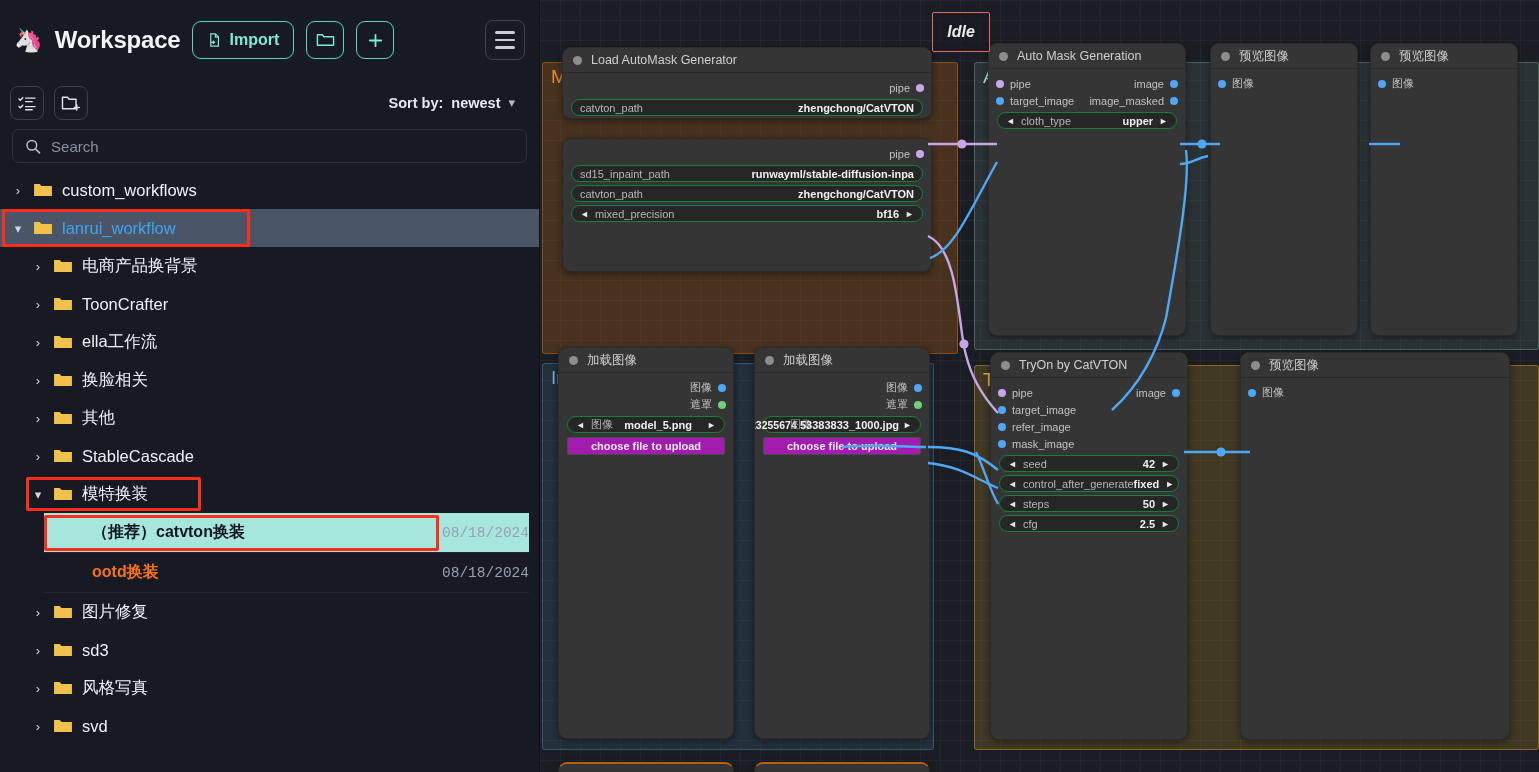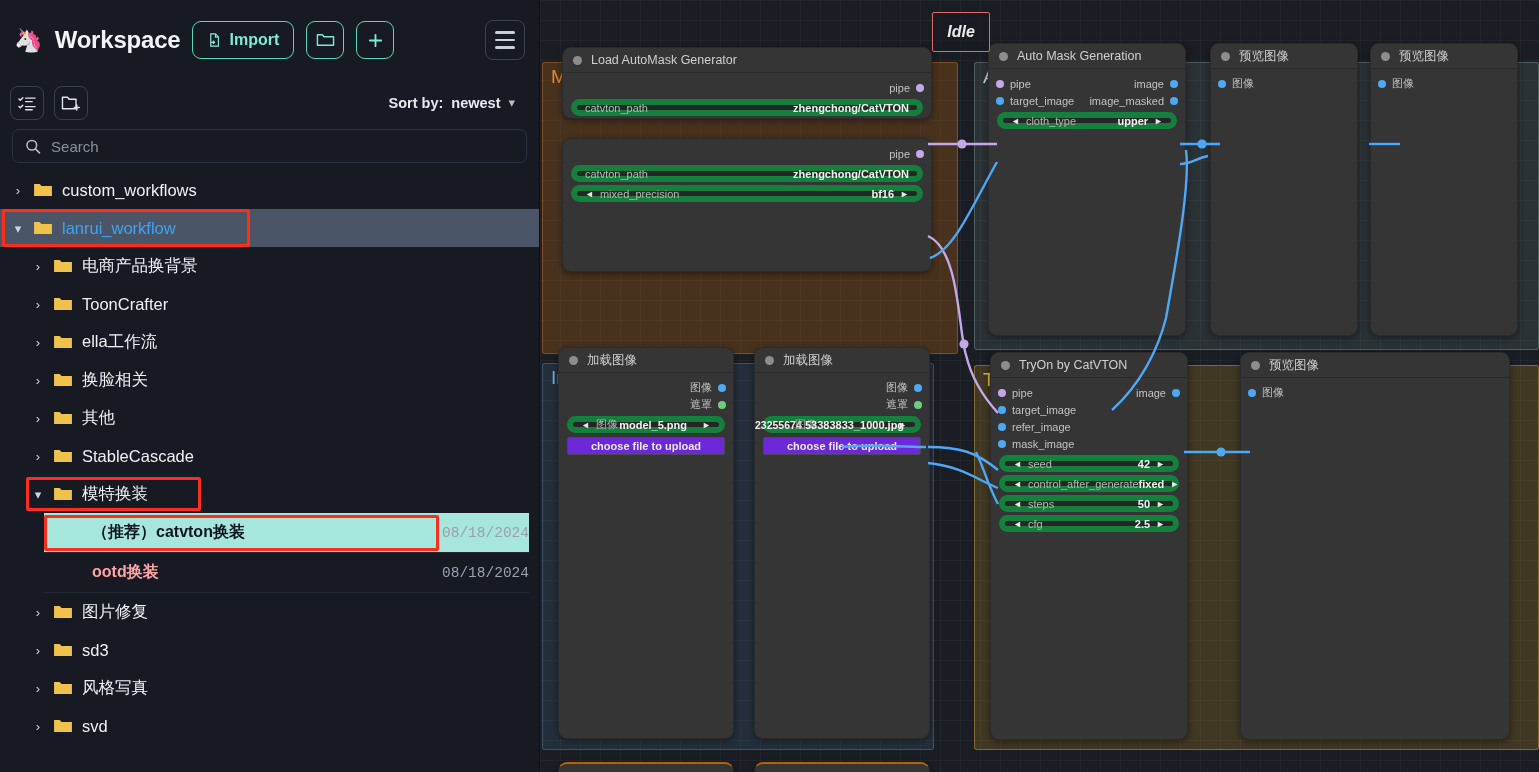--- a/index.html
+++ b/index.html
@@ -74,21 +74,21 @@
     position: relative; cursor: pointer;
   }
   .trow .chev {
     width: 16px; text-align: center; color: #cfd4e0; font-size: 13px; flex: 0 0 16px;
   }
   .trow .folder { margin: 0 9px 0 7px; flex: 0 0 auto; display:flex; }
   .trow .name { color: #eef0f5; font-size: 16.5px; }
   .trow.lvl0 { padding-left: 10px; }
   .trow.lvl1 { padding-left: 30px; }
   .trow.file { padding-left: 48px; height: 40px; border-bottom: 1px solid #222734; margin: 0 10px 0 44px; }
-  .trow.file .name { font-size: 16px; font-weight: bold; color: #fca5a5; }
+  .trow.file .name { font-size: 16px; font-weight: bold; color: #f97316; }
   .trow .date { margin-left: auto; color: #99a0b0; font-size: 14.5px; padding-right: 0; font-family: Liberation Mono, monospace; }
 
   .sel-bg { background: #4a5568; }
   .blue-txt { color: #3ea5f0 !important; }
   .teal-fill { background: #a6e6dc; }
   .teal-fill .name { color: #11161f !important; font-weight: bold; text-align: right; }
 
   
   #canvas {
     position: relative; width: 999px; height: 772px; flex: 0 0 999px;
@@ -123,29 +123,29 @@
   .port-out { position: absolute; right: 7px; width: 8px; height: 8px; border-radius: 50%; }
   .pin-lbl { position: absolute; left: 21px; color: #c2c2c2; font-size: 11px; white-space: nowrap; }
   .pout-lbl { position: absolute; right: 21px; color: #c2c2c2; font-size: 11px; white-space: nowrap; }
   .c-blue { background: #4ea8f5; }
   .c-purple { background: #c5a8e8; }
   .c-green { background: #6fce7e; }
 
   .widget {
     margin: 3px 8px; height: 17px; background: #262626; border-radius: 9px;
     display: flex; align-items: center; padding: 0 8px;
-    position: relative; border: 6px solid #15803d;
+    position: relative; border: 1px solid #15803d;
   }
   .widget .wl { color: #b6b6b6; font-size: 11px; white-space: nowrap; }
   .widget .wv { margin-left: auto; color: #f0f0f0; font-size: 11px; font-weight: bold; white-space: nowrap; }
   .widget .arl, .widget .arr { color: #e8e8e8; font-size: 9px; flex: 0 0 auto; }
   .widget .arl { margin-right: 6px; }
   .widget .arr { margin-left: 6px; }
   .btn-widget {
-    margin: 4px 8px; height: 18px; background: #6d28d9; border: 1px solid #4a4a4a;
+    margin: 4px 8px; height: 18px; background: #a21caf; border: 1px solid #4a4a4a;
     border-radius: 2px; display:flex; align-items:center; justify-content:center;
     color: #eaeaea; font-size: 11px; font-weight: bold; cursor: pointer;
   }
   .overlap-txt {
     position: absolute; font-size: 10.5px; color: #f0f0f0; font-weight: bold;
     white-space: nowrap; pointer-events: none;
   }
   .idle-badge {
     position: absolute; z-index: 40;
     border: 1px solid #e06a6a; border-radius: 2px;
@@ -418,20 +418,24 @@
       </div>
     </div>
 
     <div class="node" style="left:22px; top:138px; width:370px; height:134px;">
       <div class="nbody">
         <div class="port-row">
           <span class="pout-lbl">pipe</span>
           <span class="port-out c-purple"></span>
         </div>
         <div class="widget">
+          <span class="wl">sd15_inpaint_path</span>
+          <span class="wv">runwayml/stable-diffusion-inpa</span>
+        </div>
+        <div class="widget">
           <span class="wl">catvton_path</span>
           <span class="wv">zhengchong/CatVTON</span>
         </div>
         <div class="widget">
           <span class="arl">◄</span>
           <span class="wl">mixed_precision</span>
           <span class="wv">bf16</span>
           <span class="arr">►</span>
         </div>
       </div>

